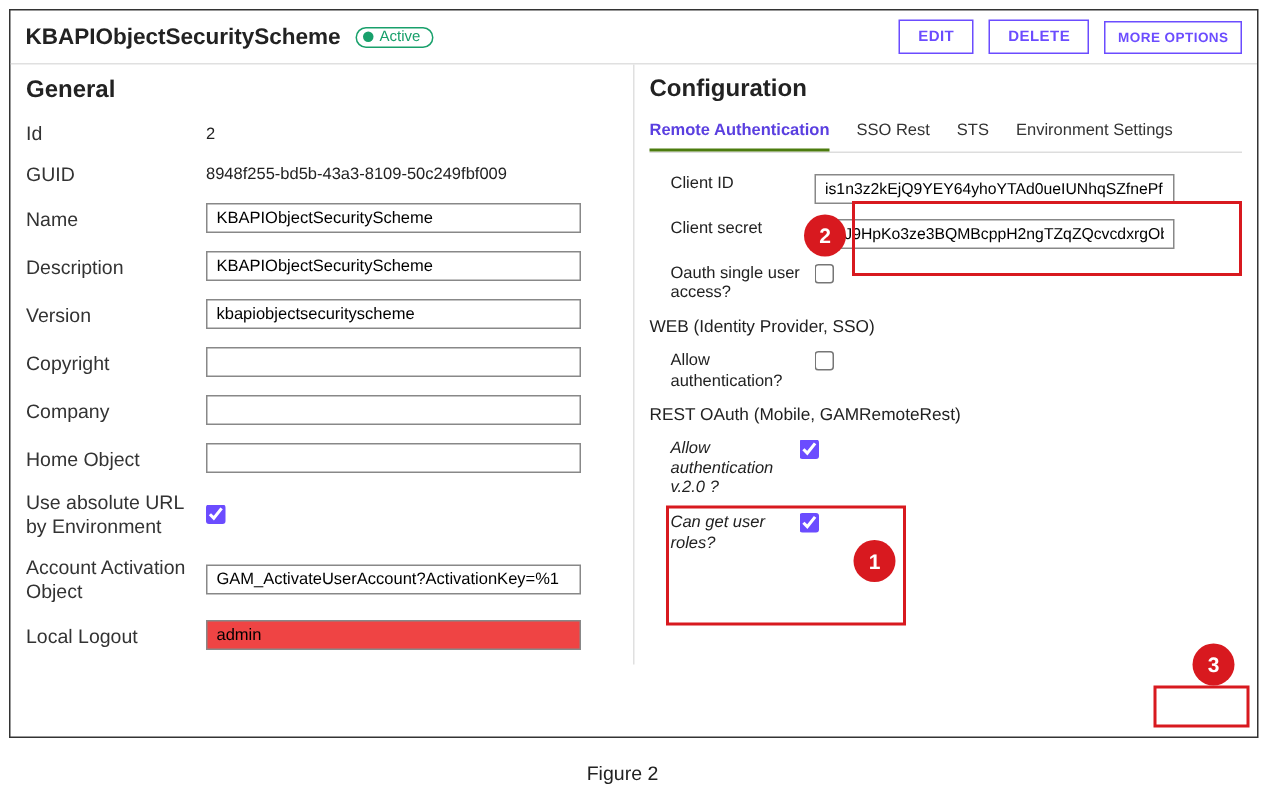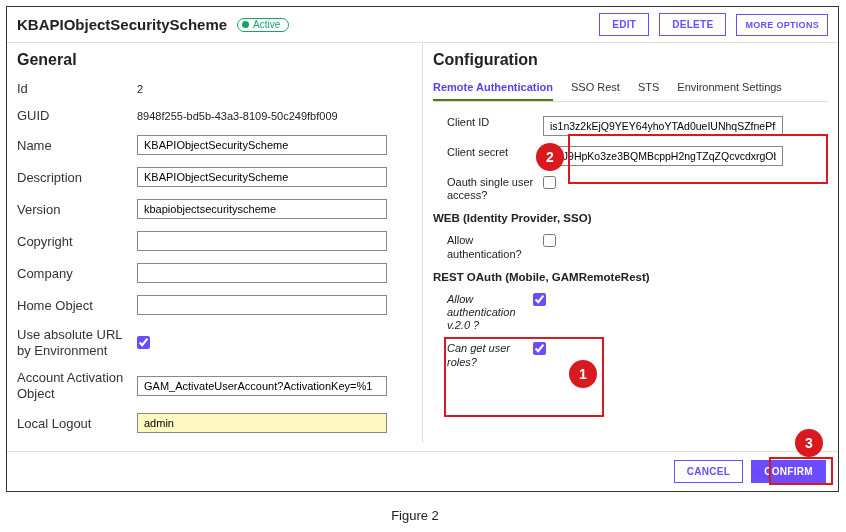--- a/index.html
+++ b/index.html
@@ -104,21 +104,21 @@
       cursor: pointer;
       color: #333;
       white-space: nowrap;
     }
     .tab.active {
       color: #5a3fe0;
       font-weight: bold;
       border-bottom: 2px solid #4d7c0f;
     }
     .subhead {
-      font-weight: bold;
+      font-weight: normal;
       font-size: 11.5px;
       margin: 10px 0 10px 0;
     }
     .cfg-row {
       display: flex;
       align-items: flex-start;
       margin-bottom: 10px;
     }
     .cfg-label {
       width: 110px;
@@ -242,21 +242,21 @@
         <input type="checkbox" checked="" style="">
       </div>
 
       <div class="field-row">
         <div class="field-label" style="white-space:normal;line-height:1.2">Account Activation Object</div>
         <input type="text" value="GAM_ActivateUserAccount?ActivationKey=%1" style="">
       </div>
 
       <div class="field-row">
         <div class="field-label">Local Logout</div>
-        <input type="text" style="background: #fef9c3;" value="admin">
+        <input type="text" style="background: #ef4444;" value="admin">
       </div>
     </div>
 
     <div class="col col-right">
       <div class="section-title">Configuration</div>
 
       <div class="tabs">
         <div class="tab active">Remote Authentication</div>
         <div class="tab">SSO Rest</div>
         <div class="tab">STS</div>
@@ -293,24 +293,20 @@
       </div>
 
       <div class="cfg-row">
         <div class="cfg-label narrow" style="white-space:normal;line-height:1.2">Can get user roles?</div>
         <input type="checkbox" checked="" style="">
       </div>
 
     </div>
   </div>
 
-  <div class="footer">
-    <button class="btn">CANCEL</button>
-    <button class="btn confirm">CONFIRM</button>
-  </div>
 
   <div class="redbox" style="top:127px; left:561px; width:260px; height:50px;"></div>
   <div class="badge" style="top:136px; left:529px;">2</div>
 
   <div class="redbox" style="top:330px; left:437px; width:160px; height:80px;"></div>
   <div class="badge" style="top:353px; left:562px;">1</div>
 
   <div class="redbox" style="top:450px; left:762px; width:64px; height:28px;"></div>
   <div class="badge" style="top:422px; left:788px;">3</div>
 

